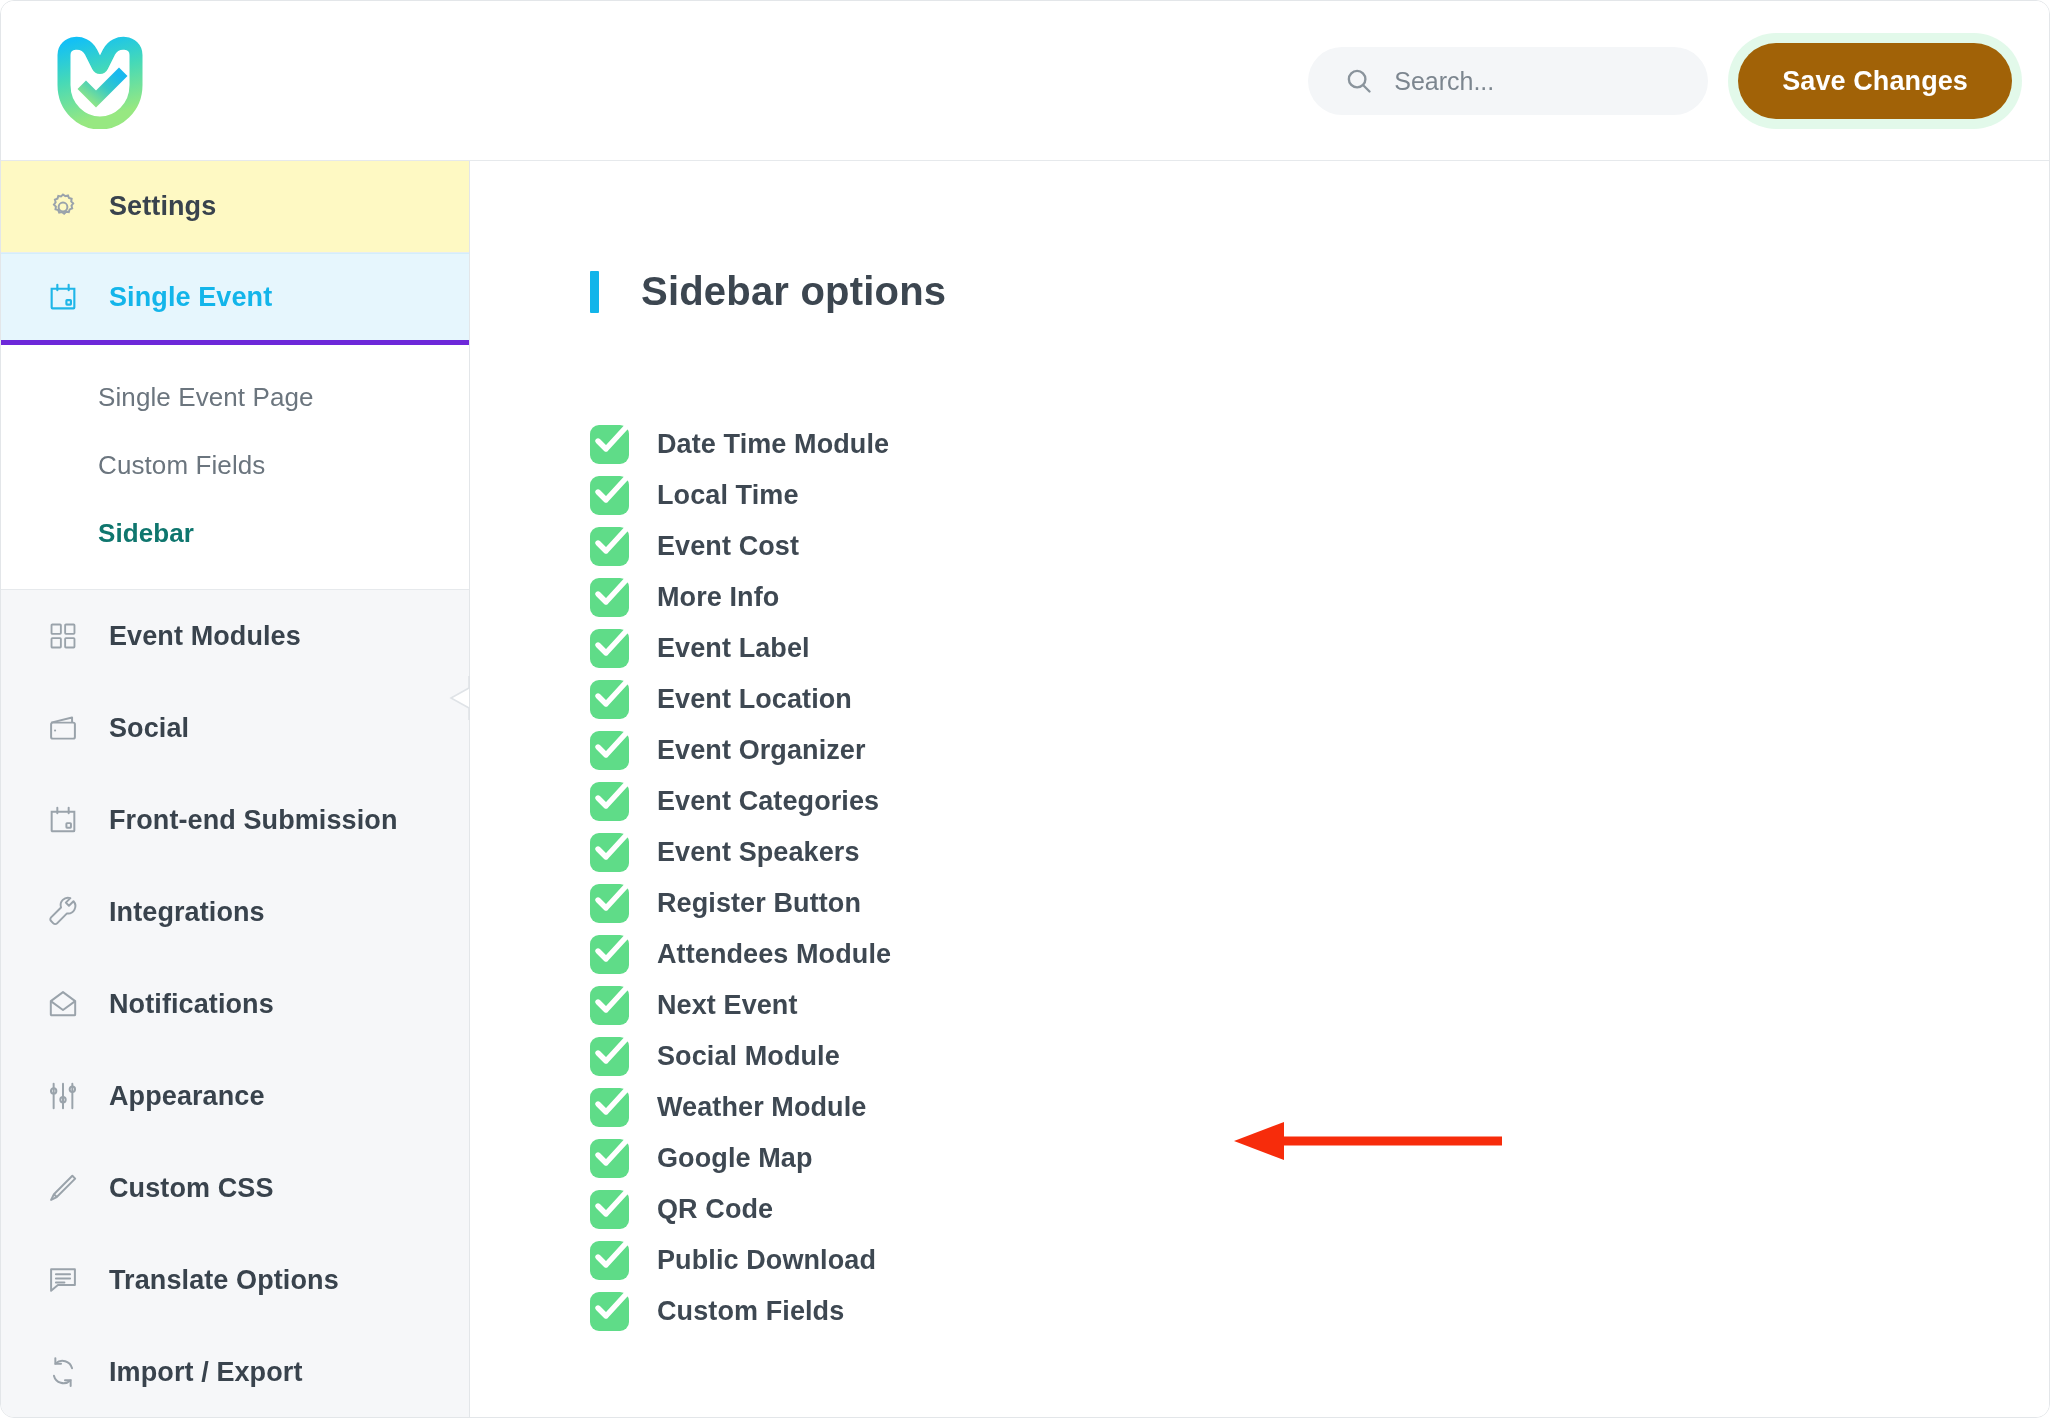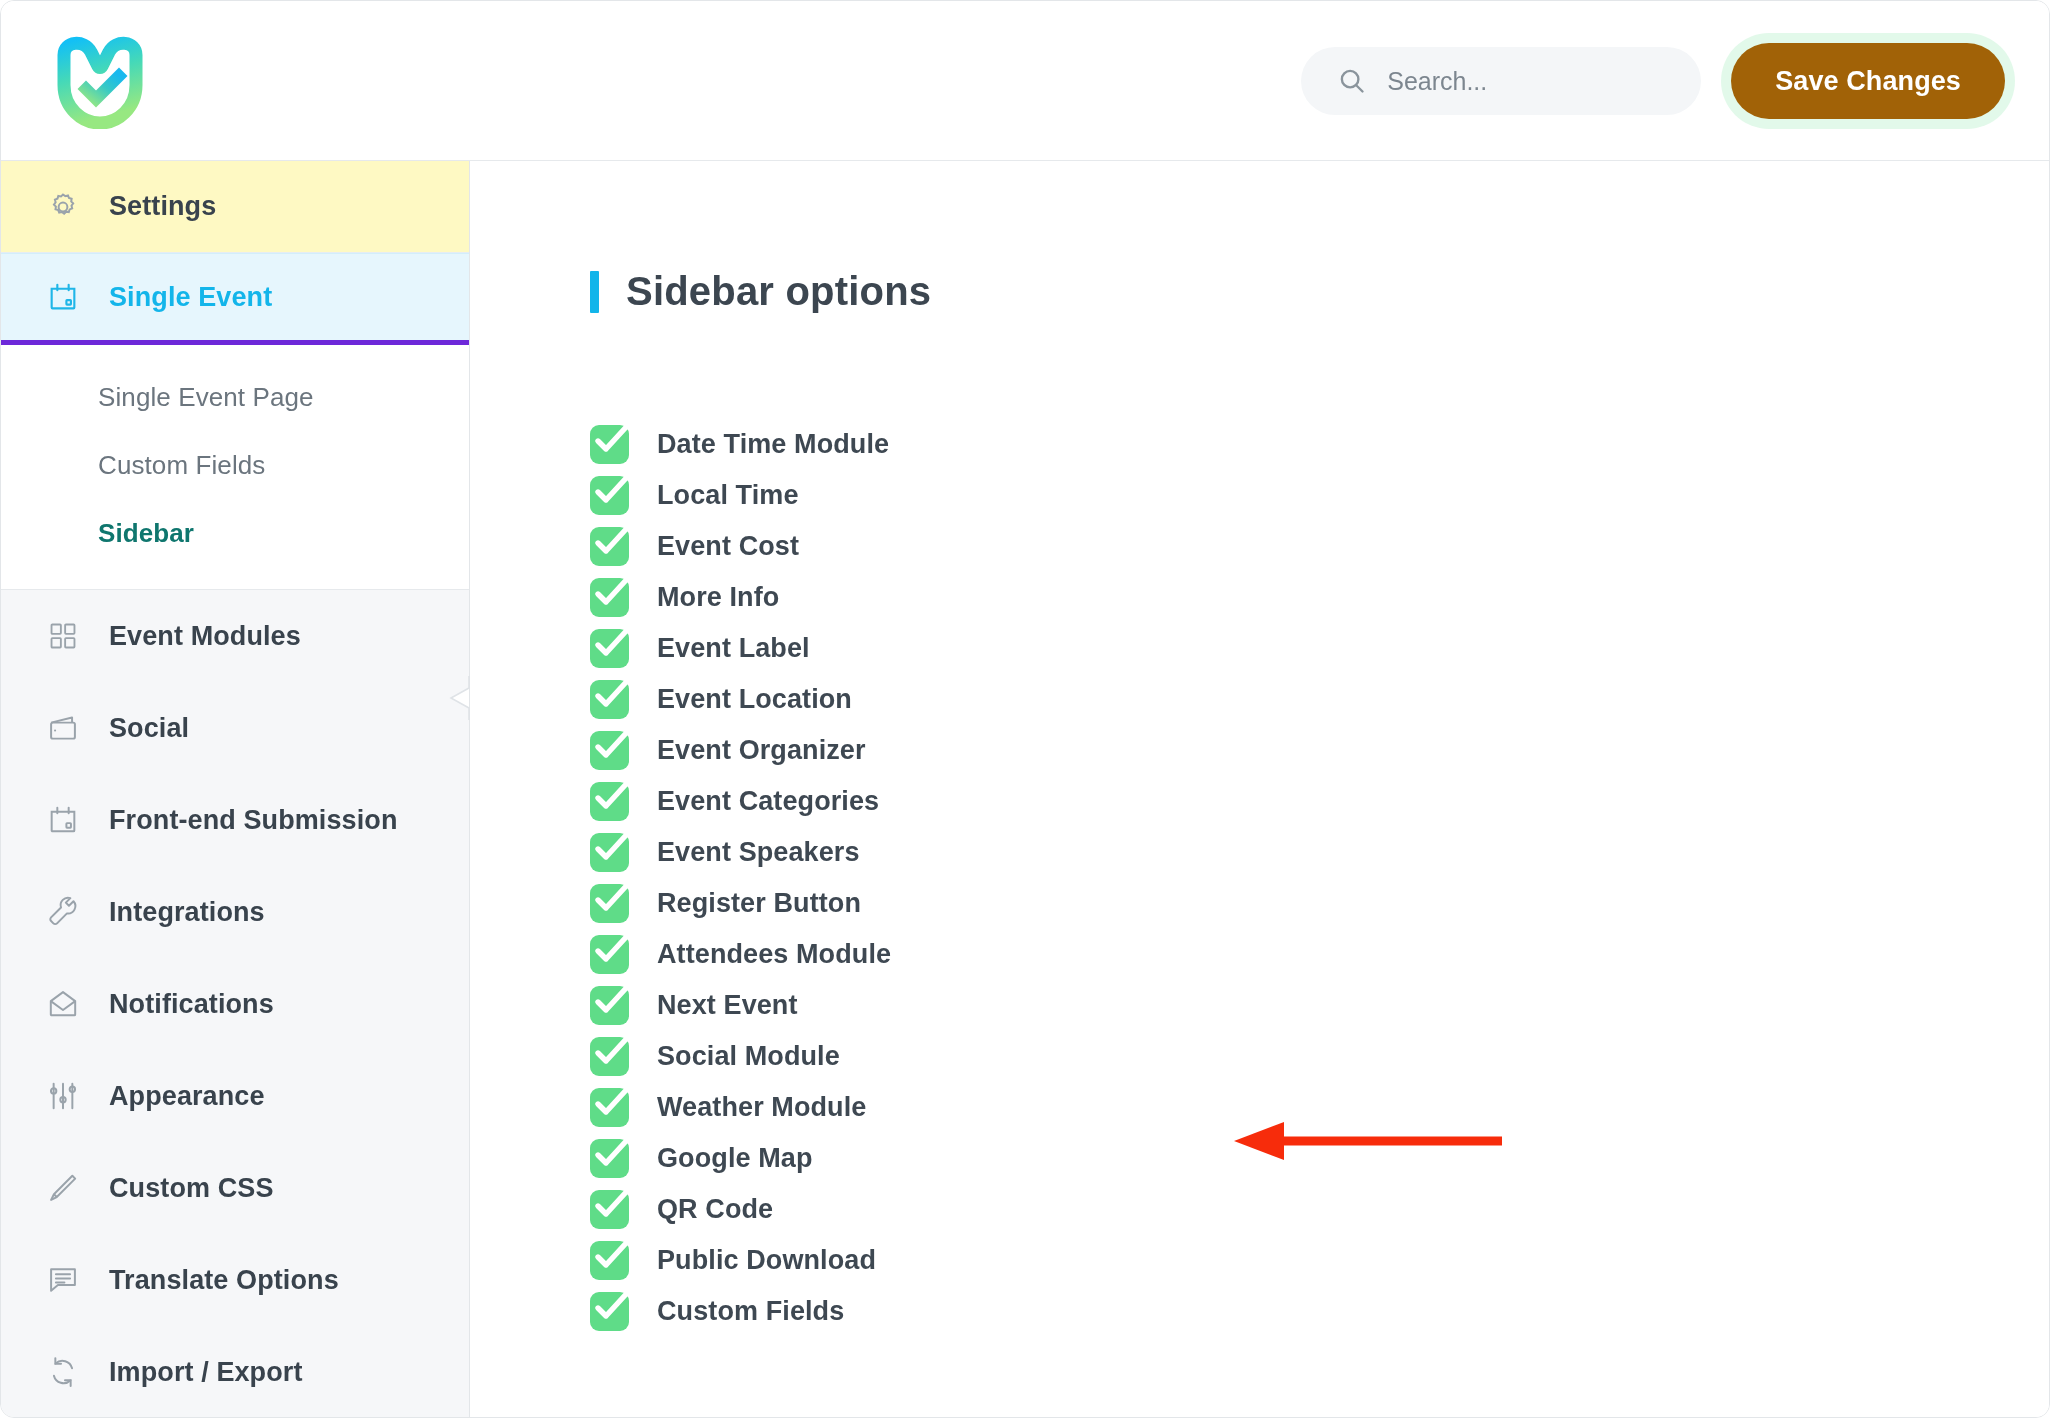--- a/index.html
+++ b/index.html
@@ -28,21 +28,21 @@
     align-items: center;
   }
   .logo-wrap {
     position: absolute;
     left: 48px; top: 30px;
     width: 100px; height: 100px;
     display: flex; align-items: center; justify-content: center;
   }
   .header-right {
     position: absolute;
-    right: 44px; top: 0;
+    right: 37px; top: 0;
     height: 160px;
     display: flex; align-items: center; gap: 30px;
   }
   .search-box {
     position: relative;
     width: 400px; height: 68px;
     background: #f4f6f8;
     border-radius: 34px;
     display: flex; align-items: center;
     padding-left: 36px;
@@ -141,21 +141,21 @@
 
   
   .main {
     flex: 1 1 auto;
     background: #ffffff;
     position: relative;
     padding-left: 120px;
     padding-top: 108px;
   }
   .page-title-row {
-    display: flex; align-items: center; gap: 27px;
+    display: flex; align-items: center; gap: 42px;
   }
   .title-accent {
     width: 9px; height: 42px;
     background: #12b5ea;
     border-radius: 1px;
   }
   .page-title {
     font-size: 40px;
     font-weight: bold;
     color: #3c4650;

